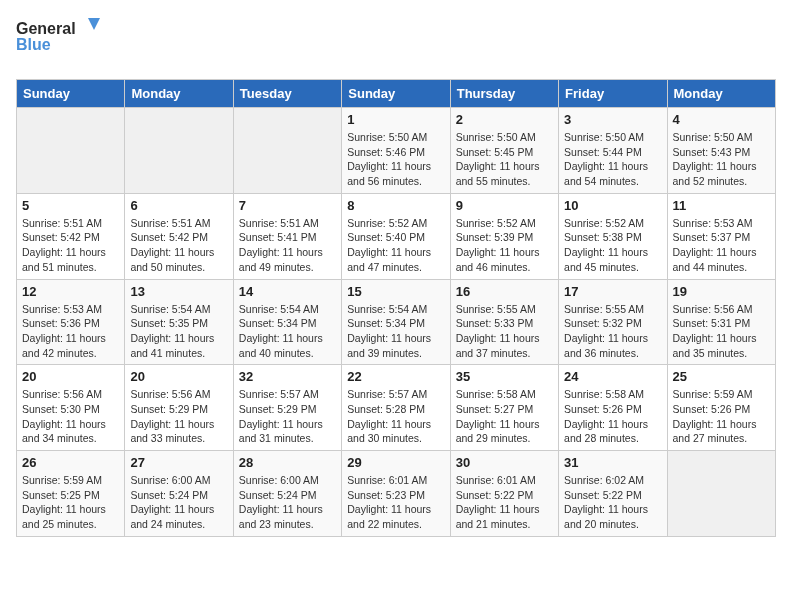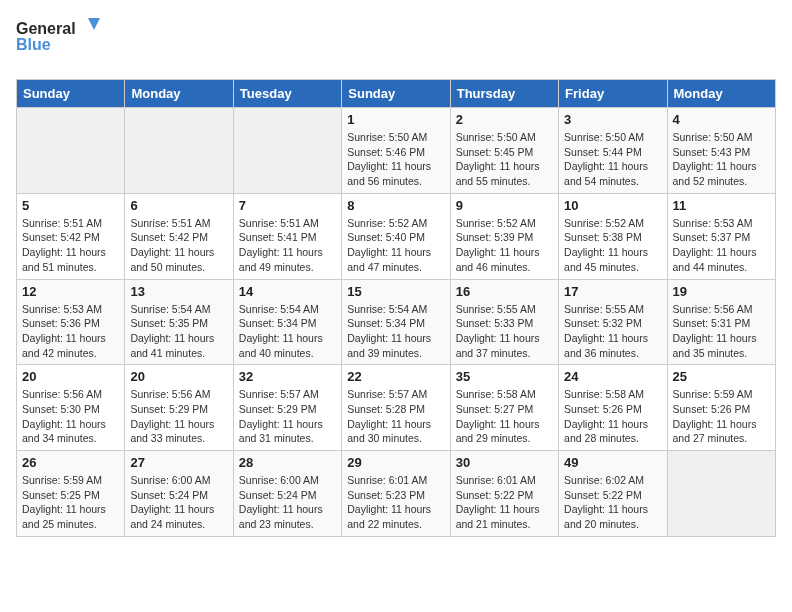--- a/index.html
+++ b/index.html
@@ -232,19 +232,19 @@
         </td>
         <td>
           <div class="day-number">29</div>
           <div class="day-info">Sunrise: 6:01 AM<br>Sunset: 5:23 PM<br>Daylight: 11 hours and 22 minutes.</div>
         </td>
         <td>
           <div class="day-number">30</div>
           <div class="day-info">Sunrise: 6:01 AM<br>Sunset: 5:22 PM<br>Daylight: 11 hours and 21 minutes.</div>
         </td>
         <td>
-          <div class="day-number">49</div>
+          <div class="day-number">31</div>
           <div class="day-info">Sunrise: 6:02 AM<br>Sunset: 5:22 PM<br>Daylight: 11 hours and 20 minutes.</div>
         </td>
         <td class="empty-cell"></td>
       </tr>
     </tbody>
 </table>
 
 </body></html>

